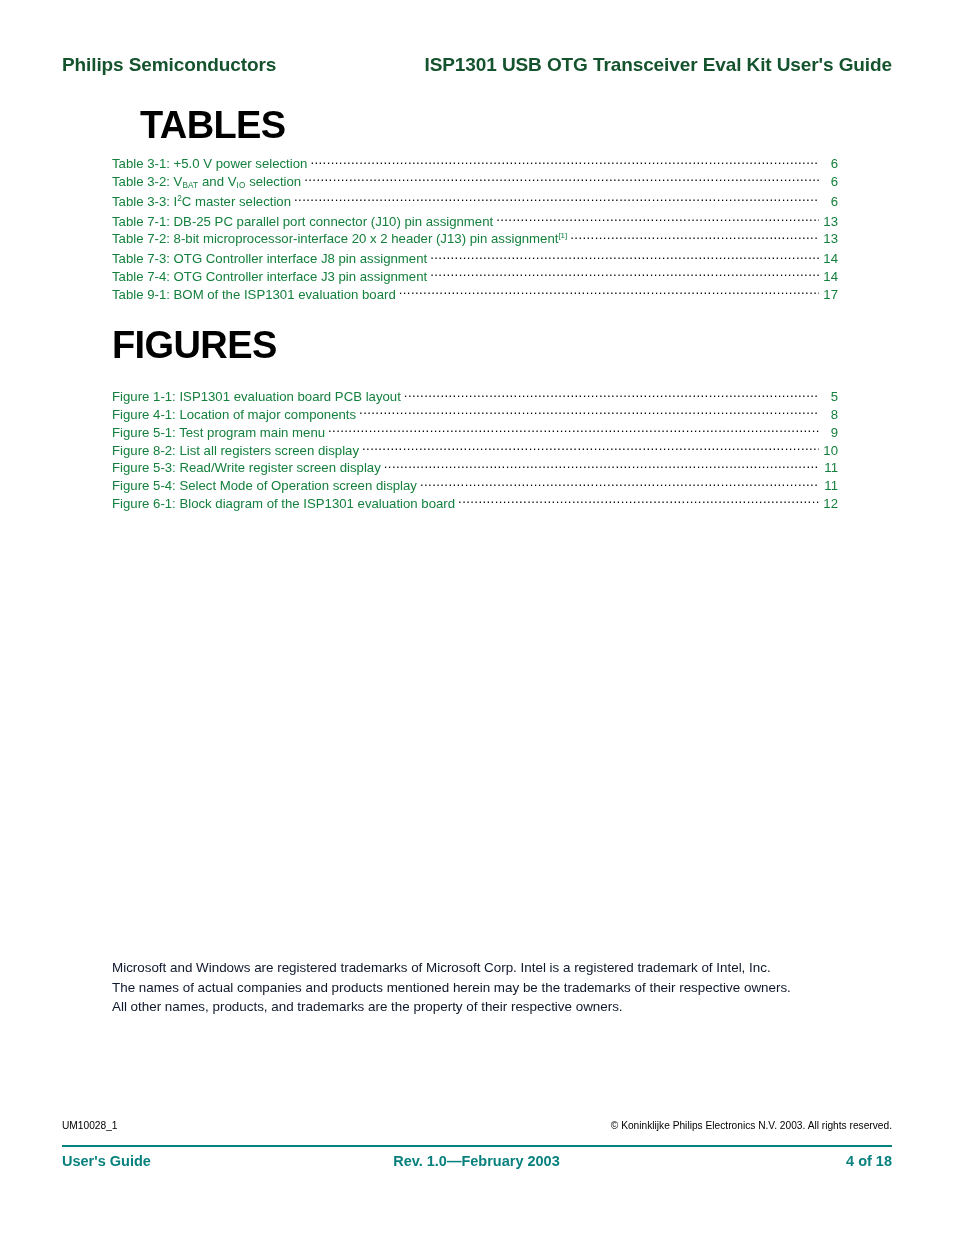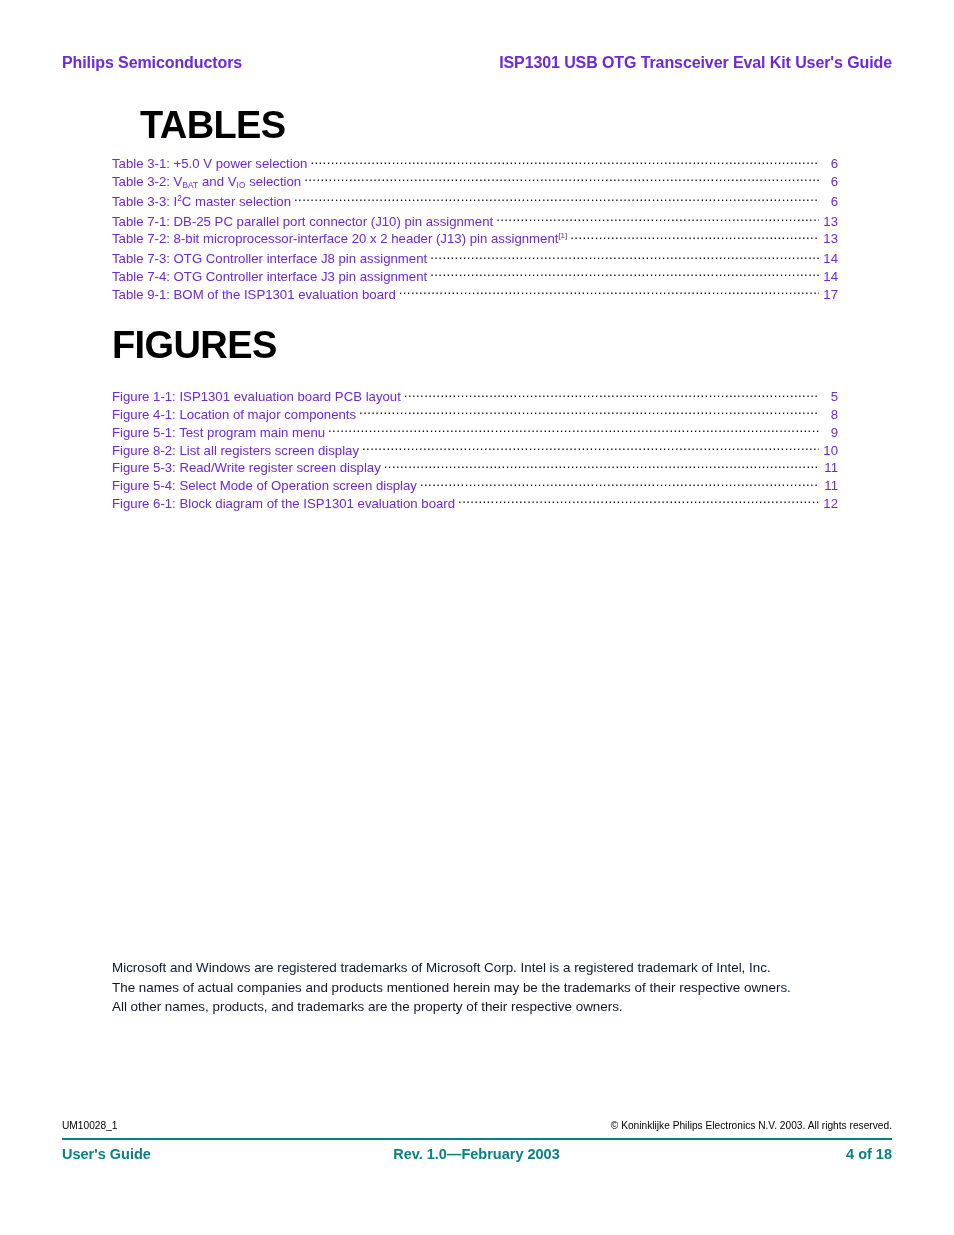--- a/index.html
+++ b/index.html
@@ -25,23 +25,23 @@
   .doc-header {
     position: absolute;
     left: 62px;
     top: 54px;
     width: 830px;
     display: flex;
     justify-content: space-between;
     align-items: baseline;
   }
   .doc-header .hdr-text {
-    color: #6d28d9;
+    color: #14532d;
     font-weight: bold;
-    font-size: 16px;
+    font-size: 19px;
     letter-spacing: -0.1px;
     white-space: nowrap;
   }
 
   
   .section-title {
     position: absolute;
     left: 112px;
     font-weight: bold;
     font-size: 38px;
@@ -60,21 +60,21 @@
   }
   #tables-list { top: 155px; }
   #figures-list { top: 388px; }
 
   .toc-entry {
     display: flex;
     align-items: baseline;
     width: 100%;
     font-size: 13.2px;
     line-height: 16.6px;
-    color: #6d28d9;
+    color: #15803d;
     white-space: nowrap;
   }
   .toc-label {
     flex: 0 0 auto;
     padding-right: 2px;
   }
   .toc-dots {
     flex: 1 1 auto;
     overflow: hidden;
     height: 1em;
@@ -136,21 +136,21 @@
     left: 62px;
     top: 1120px;
     width: 830px;
   }
   .footer-meta {
     display: flex;
     justify-content: space-between;
     align-items: baseline;
     font-size: 10.2px;
     color: #000000;
-    padding-bottom: 7px;
+    padding-bottom: 14px;
   }
   .footer-rule {
     height: 1.6px;
     background: #08817e;
     width: 100%;
   }
   .footer-main {
     display: flex;
     justify-content: space-between;
     align-items: baseline;

